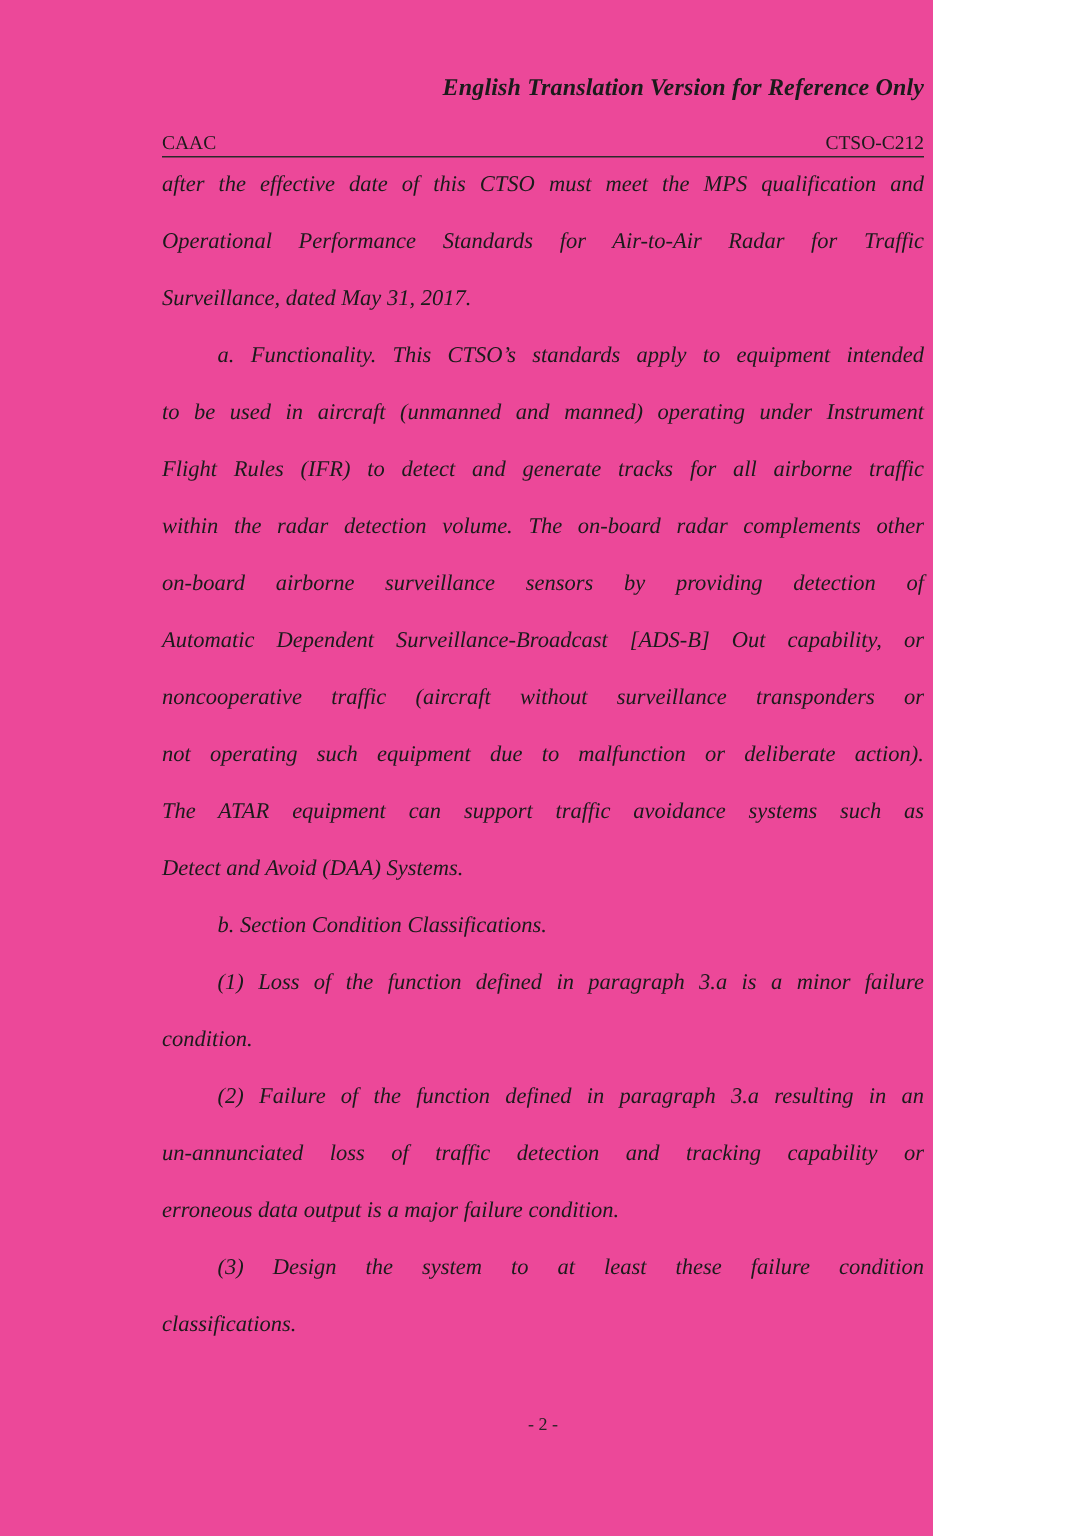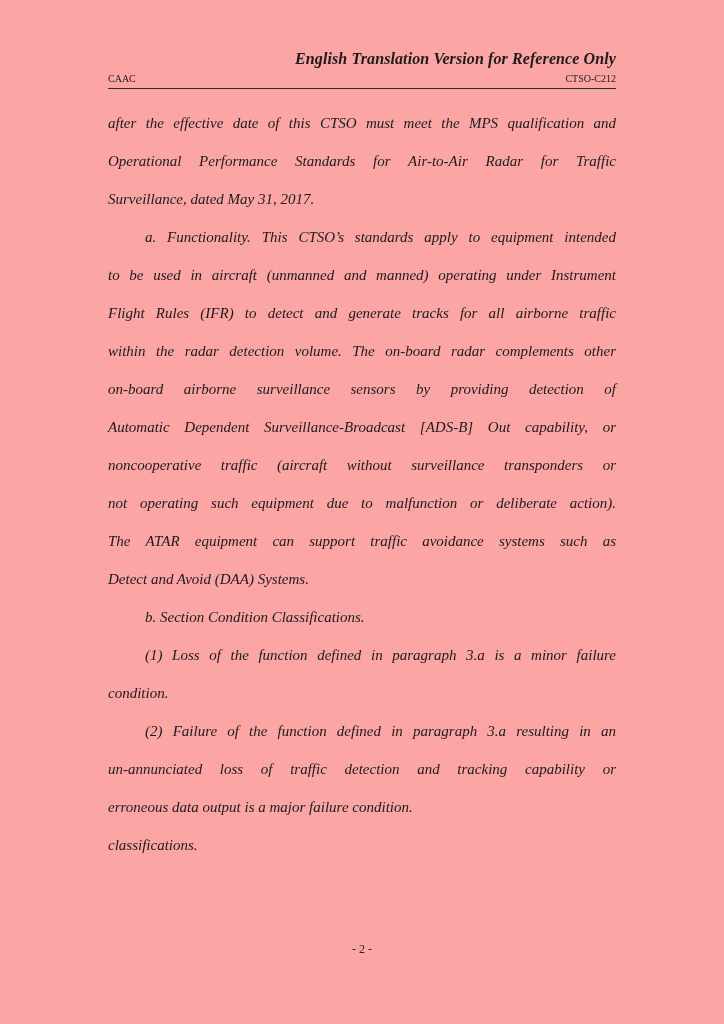--- a/index.html
+++ b/index.html
@@ -1,44 +1,45 @@
 <!DOCTYPE html>
 <html><head>
 <meta charset="utf-8">
 <style>
   html, body { margin: 0; padding: 0; background: #ffffff; }
   .page {
     position: relative;
-    width: 724px;
+    width: 622px;
     height: 1024px;
-    background: #fca5a5;
+    background: #ec4899;
     font-family: "Liberation Serif", "DejaVu Serif", serif;
     color: #1b1b1b;
     overflow: hidden;
   }
   .header {
     position: absolute;
     top: 0;
     left: 108px;
     width: 508px;
   }
   .notice {
     padding-top: 48px;
     line-height: 22px;
     font-size: 16px;
     font-weight: bold;
     font-style: italic;
     text-align: right;
     letter-spacing: 0.1px;
   }
   .meta-row {
+    margin-top: 16px;
     display: flex;
     justify-content: space-between;
     align-items: flex-end;
-    font-size: 10px;
+    font-size: 13px;
     line-height: 17px;
     border-bottom: 1.5px solid #2a2a2a;
     padding-bottom: 1px;
   }
   .body-text {
     position: absolute;
     top: 104px;
     left: 108px;
     width: 508px;
     font-size: 15px;
@@ -92,18 +93,19 @@
       <div class="line j">noncooperative traffic (aircraft without surveillance transponders or</div>
       <div class="line j">not operating such equipment due to malfunction or deliberate action).</div>
       <div class="line j">The ATAR equipment can support traffic avoidance systems such as</div>
       <div class="line">Detect and Avoid (DAA) Systems.</div>
       <div class="line ind">b. Section Condition Classifications.</div>
       <div class="line j ind">(1) Loss of the function defined in paragraph 3.a is a minor failure</div>
       <div class="line">condition.</div>
       <div class="line j ind">(2) Failure of the function defined in paragraph 3.a resulting in an</div>
       <div class="line j">un-annunciated loss of traffic detection and tracking capability or</div>
       <div class="line">erroneous data output is a major failure condition.</div>
+      <div class="line j ind">(3) Design the system to at least these failure condition</div>
       <div class="line">classifications.</div>
     </div>
 
   <div class="footer">- 2 -</div>
 
 </div>
 
 </body></html>

